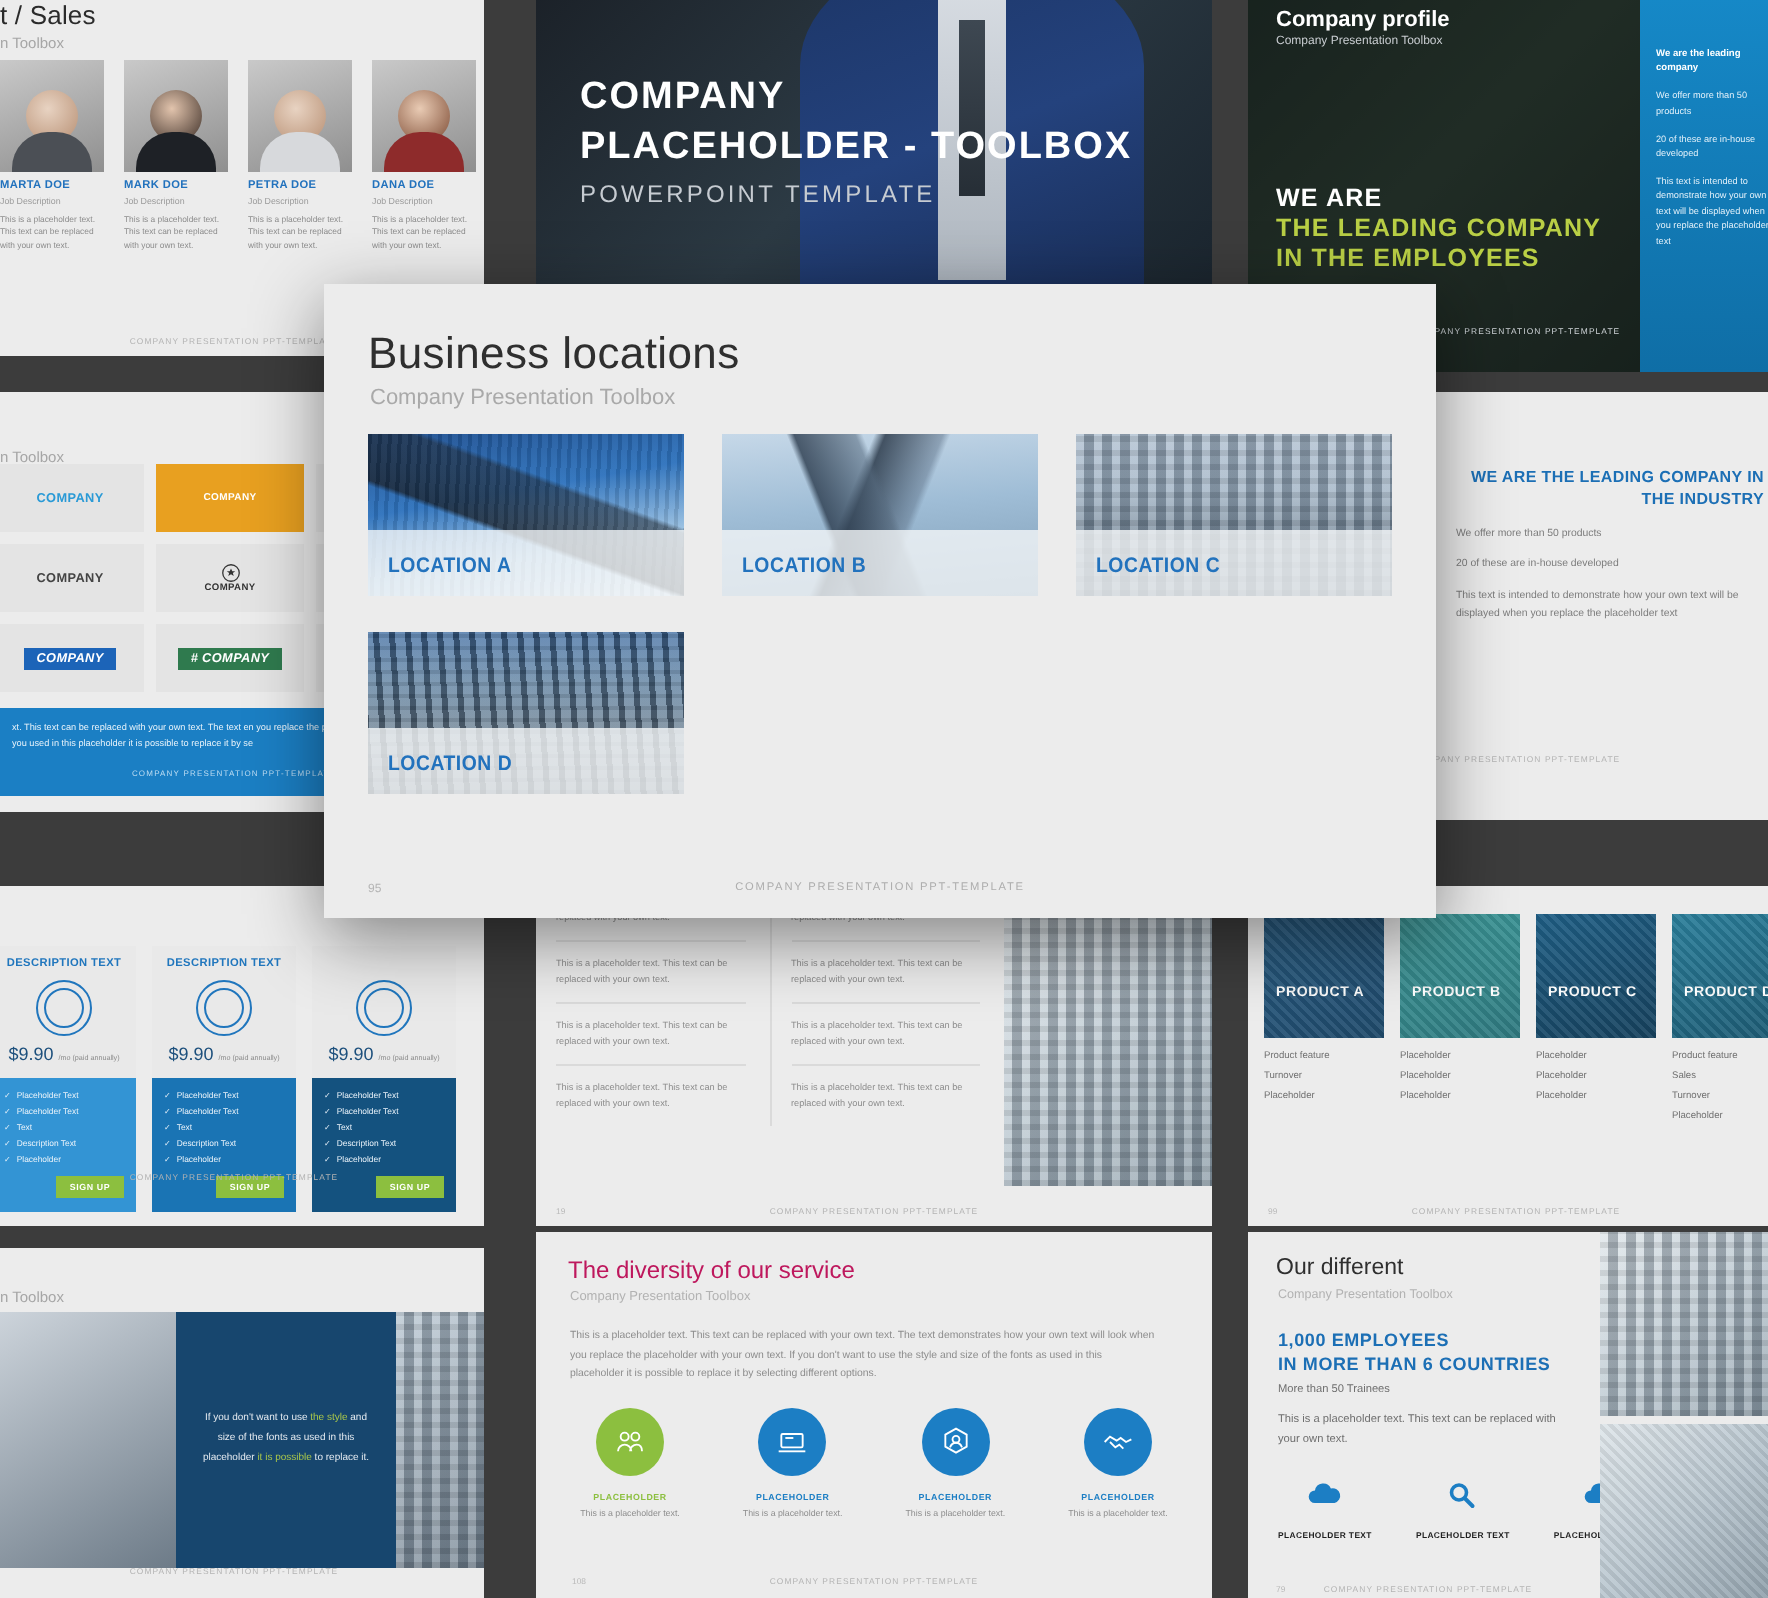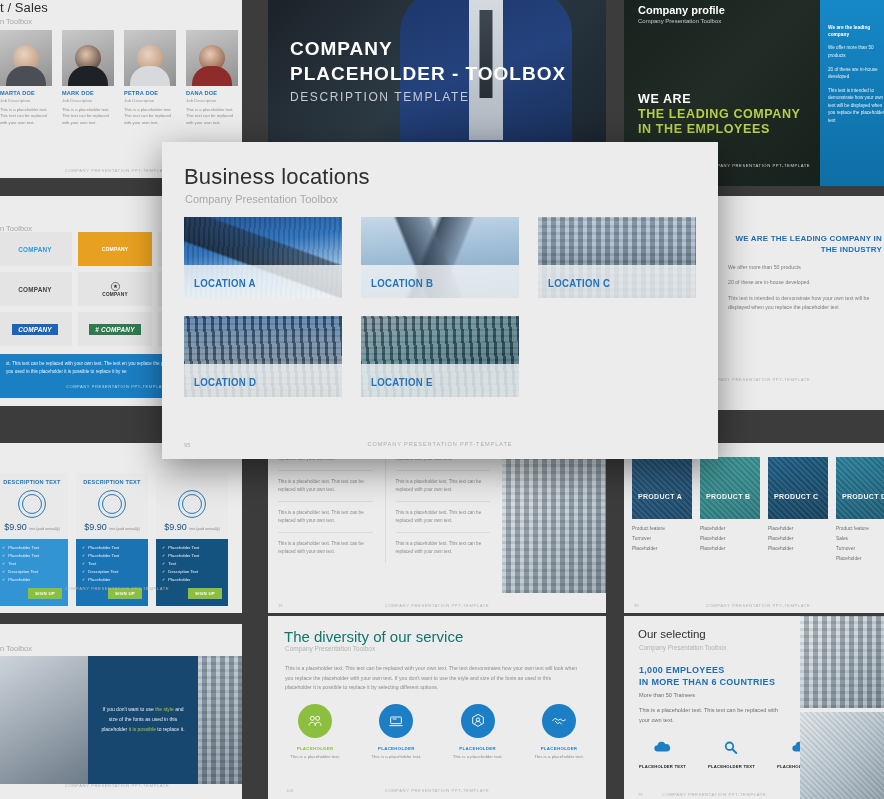--- a/index.html
+++ b/index.html
@@ -192,21 +192,21 @@
   .q-imgL { position:absolute; left:0; top:32px; width:96px; height:128px;
             background:linear-gradient(150deg,#cfd6dd,#6d7b88); }
   .q-box { position:absolute; left:96px; top:32px; width:110px; height:128px; background:#17466e;
            display:flex; align-items:center; justify-content:center; padding:0 12px; }
   .q-box p { font-size:5px; color:#e4eaf0; line-height:1.95; text-align:center; }
   .q-box p em { color:#a9c64a; font-style:normal; }
   .q-imgR { position:absolute; left:206px; top:32px; right:-44px; height:128px;
             background:linear-gradient(150deg,#b9c7d2,#6e7d8b); }
 
   
-  .dv-title { position:absolute; left:16px; top:12px; font-size:15px; color:#0f766e; }
+  .dv-title { position:absolute; left:16px; top:12px; font-size:12px; color:#be185d; }
   .dv-sub { position:absolute; left:17px; top:29px; font-size:6.5px; color:#b2b2b2; }
   .dv-par { position:absolute; left:17px; top:48px; right:28px; font-size:5.2px; color:#8d8d8d; line-height:1.85; }
   .dv-row { position:absolute; left:18px; top:88px; right:18px; display:flex; justify-content:space-between; }
   .dv-item { width:58px; text-align:center; }
   .dv-circ { width:34px; height:34px; border-radius:50%; margin:0 auto; position:relative;
              display:flex; align-items:center; justify-content:center; }
   .dv-circ svg { width:16px; height:16px; }
   .dv-green { background:#8cbf3f; } .dv-blue { background:#1c7ec4; }
   .dv-lbl { font-size:4.4px; font-weight:700; margin-top:8px; letter-spacing:.3px; }
   .dv-lbl.g { color:#8cbf3f; } .dv-lbl.b { color:#1c7ec4; }
@@ -278,21 +278,21 @@
       </div>
     </div>
     <div class="s-foot">COMPANY PRESENTATION PPT-TEMPLATE</div>
   </div>
 
   <div class="slide office-dk" id="sl-title">
     <div class="man"></div>
     <div class="t-wrap">
       <div class="t-l1">COMPANY</div>
       <div class="t-l2">PLACEHOLDER - TOOLBOX</div>
-      <div class="t-l3">DESCRIPTION TEMPLATE</div>
+      <div class="t-l3">POWERPOINT TEMPLATE</div>
     </div>
   </div>
 
   <div class="slide greenmeet" id="sl-profile">
     <div class="shade" style="background:rgba(12,22,18,.52)"></div>
     <div class="pf-head">
       <div class="pf-t">Company profile</div>
       <div class="pf-s">Company Presentation Toolbox</div>
     </div>
     <div class="pf-big">
@@ -553,21 +553,21 @@
         </div>
         <div class="dv-lbl b">PLACEHOLDER</div>
         <div class="dv-txt">This is a placeholder text.</div>
       </div>
     </div>
     <div class="s-page" style="left:18px;bottom:9px">108</div>
     <div class="s-foot" style="bottom:9px">COMPANY PRESENTATION PPT-TEMPLATE</div>
   </div>
 
   <div class="slide" id="sl-employees">
-    <div class="em-title">Our selecting</div>
+    <div class="em-title">Our different</div>
     <div class="em-sub">Company Presentation Toolbox</div>
     <div class="em-big">
       <div>1,000 EMPLOYEES</div>
       <div>IN MORE THAN 6 COUNTRIES</div>
     </div>
     <div class="em-p1">More than 50 Trainees</div>
     <div class="em-p2">This is a placeholder text. This text can be replaced with your own text.</div>
     <div class="em-icons">
       <div class="ic">
         <svg viewBox="0 0 24 18">
@@ -613,24 +613,19 @@
       <div class="loc-card">
         <div class="loc-img city-day ph bld3"></div>
         <div class="loc-bar"></div>
         <div class="loc-label">LOCATION C</div>
       </div>
       <div class="loc-card">
         <div class="loc-img city-dusk ph bld4"></div>
         <div class="loc-bar"></div>
         <div class="loc-label">LOCATION D</div>
       </div>
-      <div class="loc-card">
-        <div class="loc-img city-teal ph bld4"></div>
-        <div class="loc-bar"></div>
-        <div class="loc-label">LOCATION E</div>
-      </div>
     </div>
 
     <div class="m-page">95</div>
     <div class="m-foot">COMPANY PRESENTATION PPT-TEMPLATE</div>
   </div>
 
 </div>
 
 </body></html>

